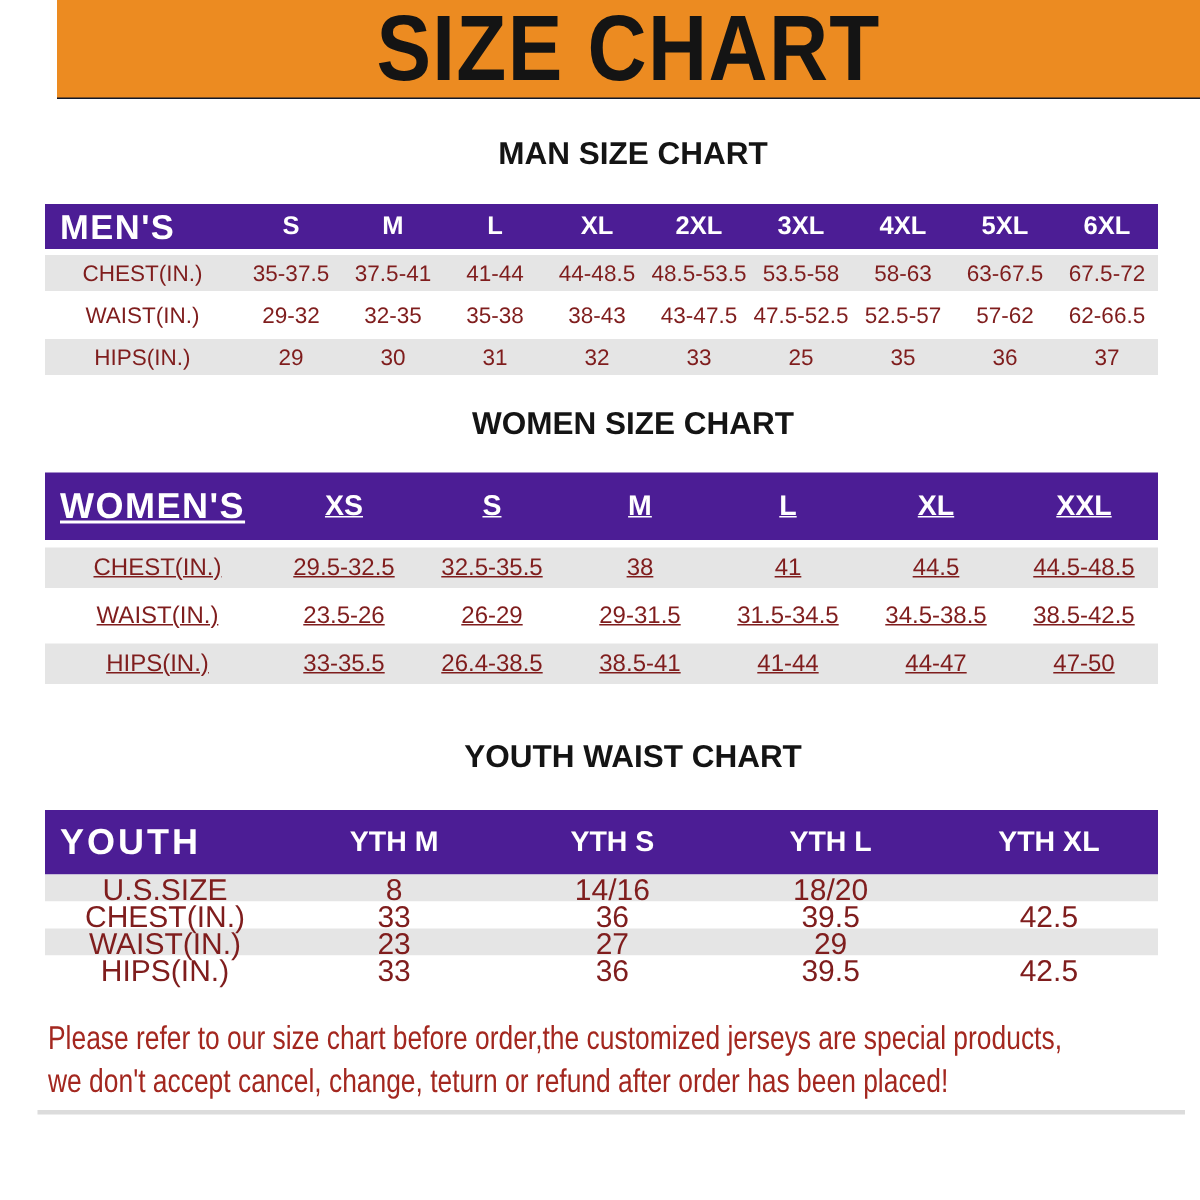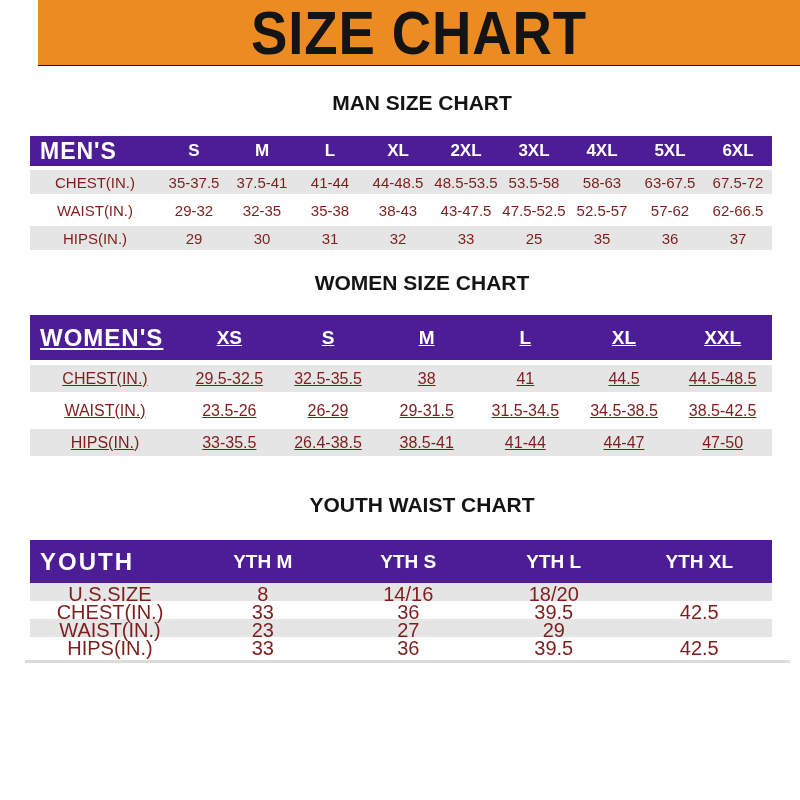--- a/index.html
+++ b/index.html
@@ -244,16 +244,20 @@
         <div class="trow tdata">
           <div class="cell rowlabel">HIPS(IN.)</div>
           <div class="cell">33</div>
           <div class="cell">36</div>
           <div class="cell">39.5</div>
           <div class="cell">42.5</div>
         </div>
       </div>
   </section>
 
+  <footer class="footer-note">
+    <p>Please refer to our size chart before order,the customized jerseys are special products,</p>
+    <p>we don't accept cancel, change, teturn or refund after order has been placed!</p>
+  </footer>
 
   <div class="bottom-line"></div>
 
 </div>
 
 </body></html>

